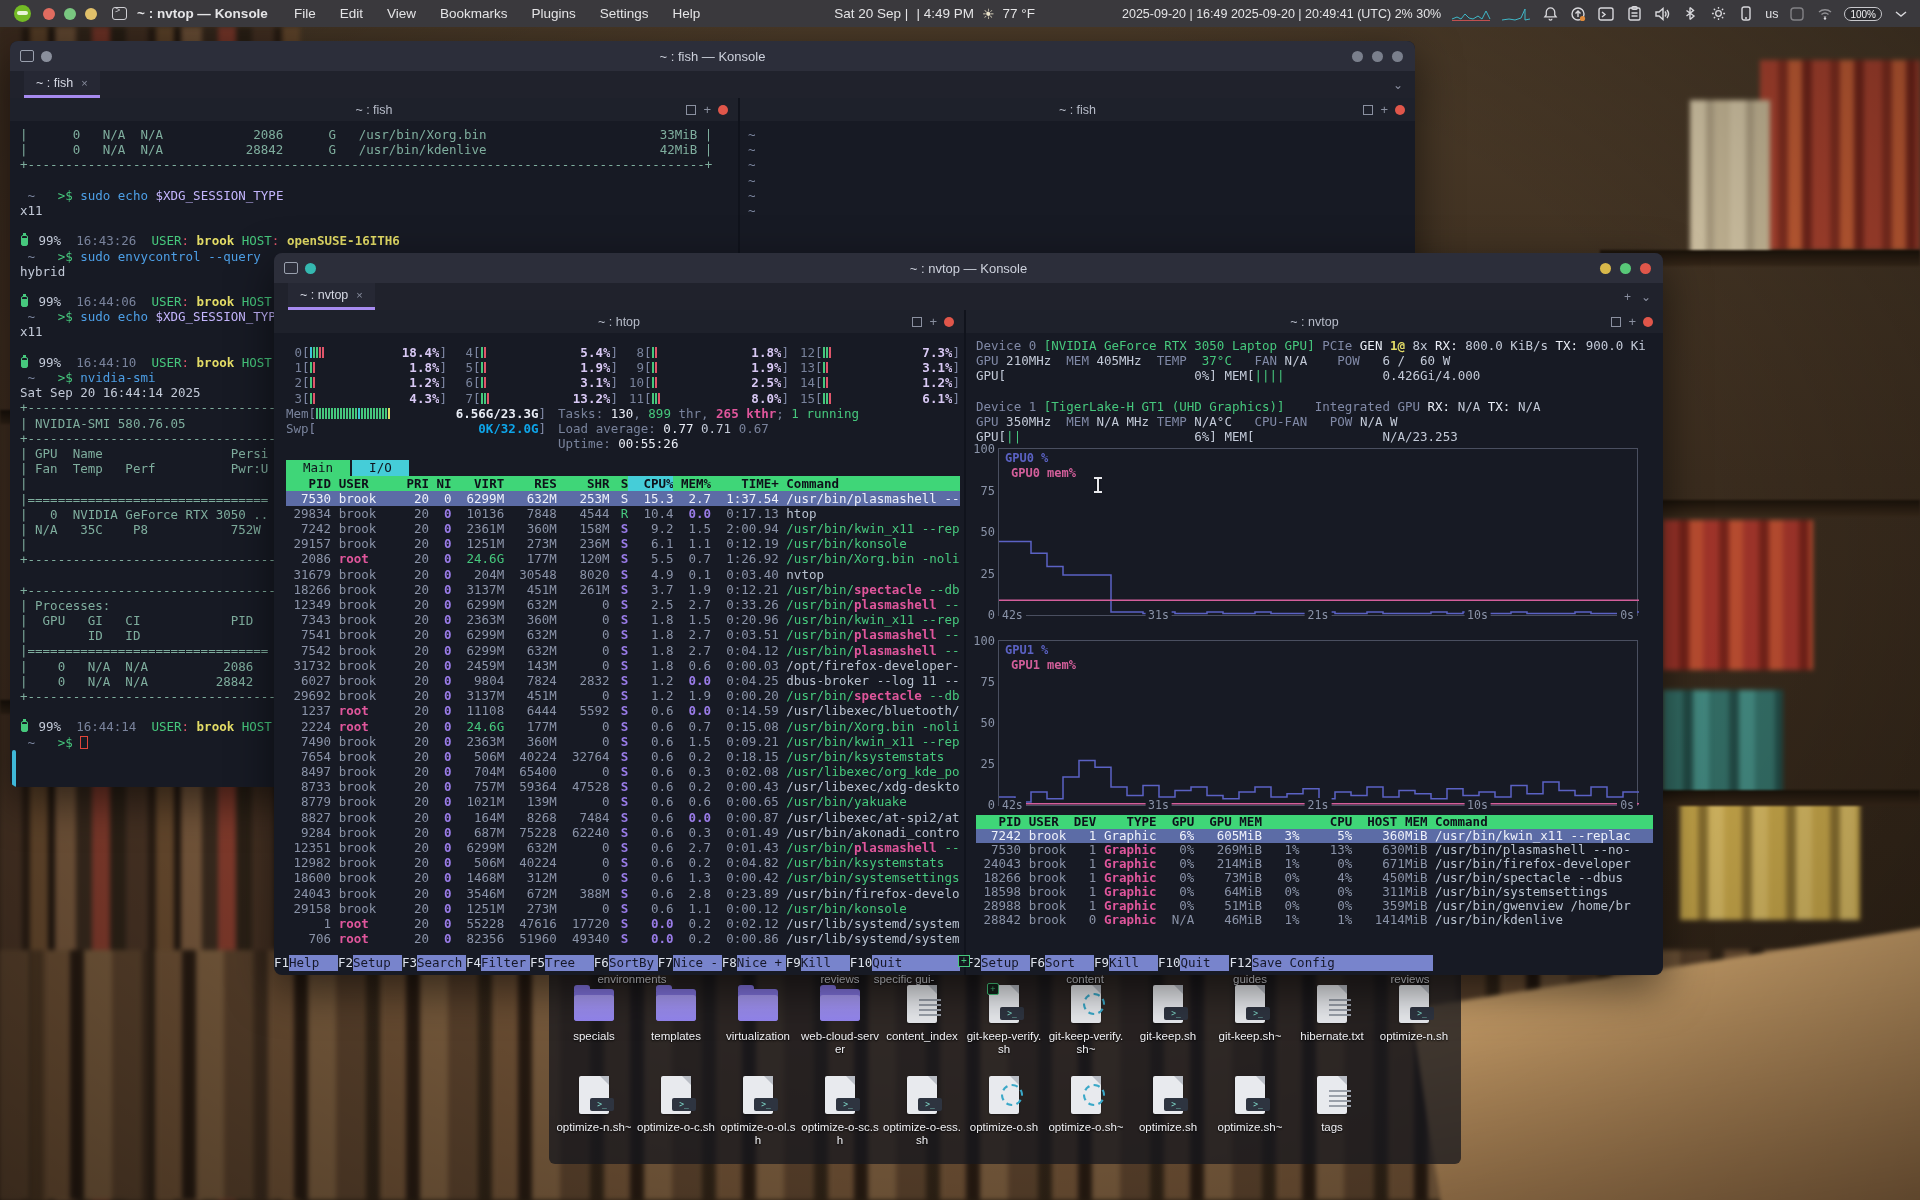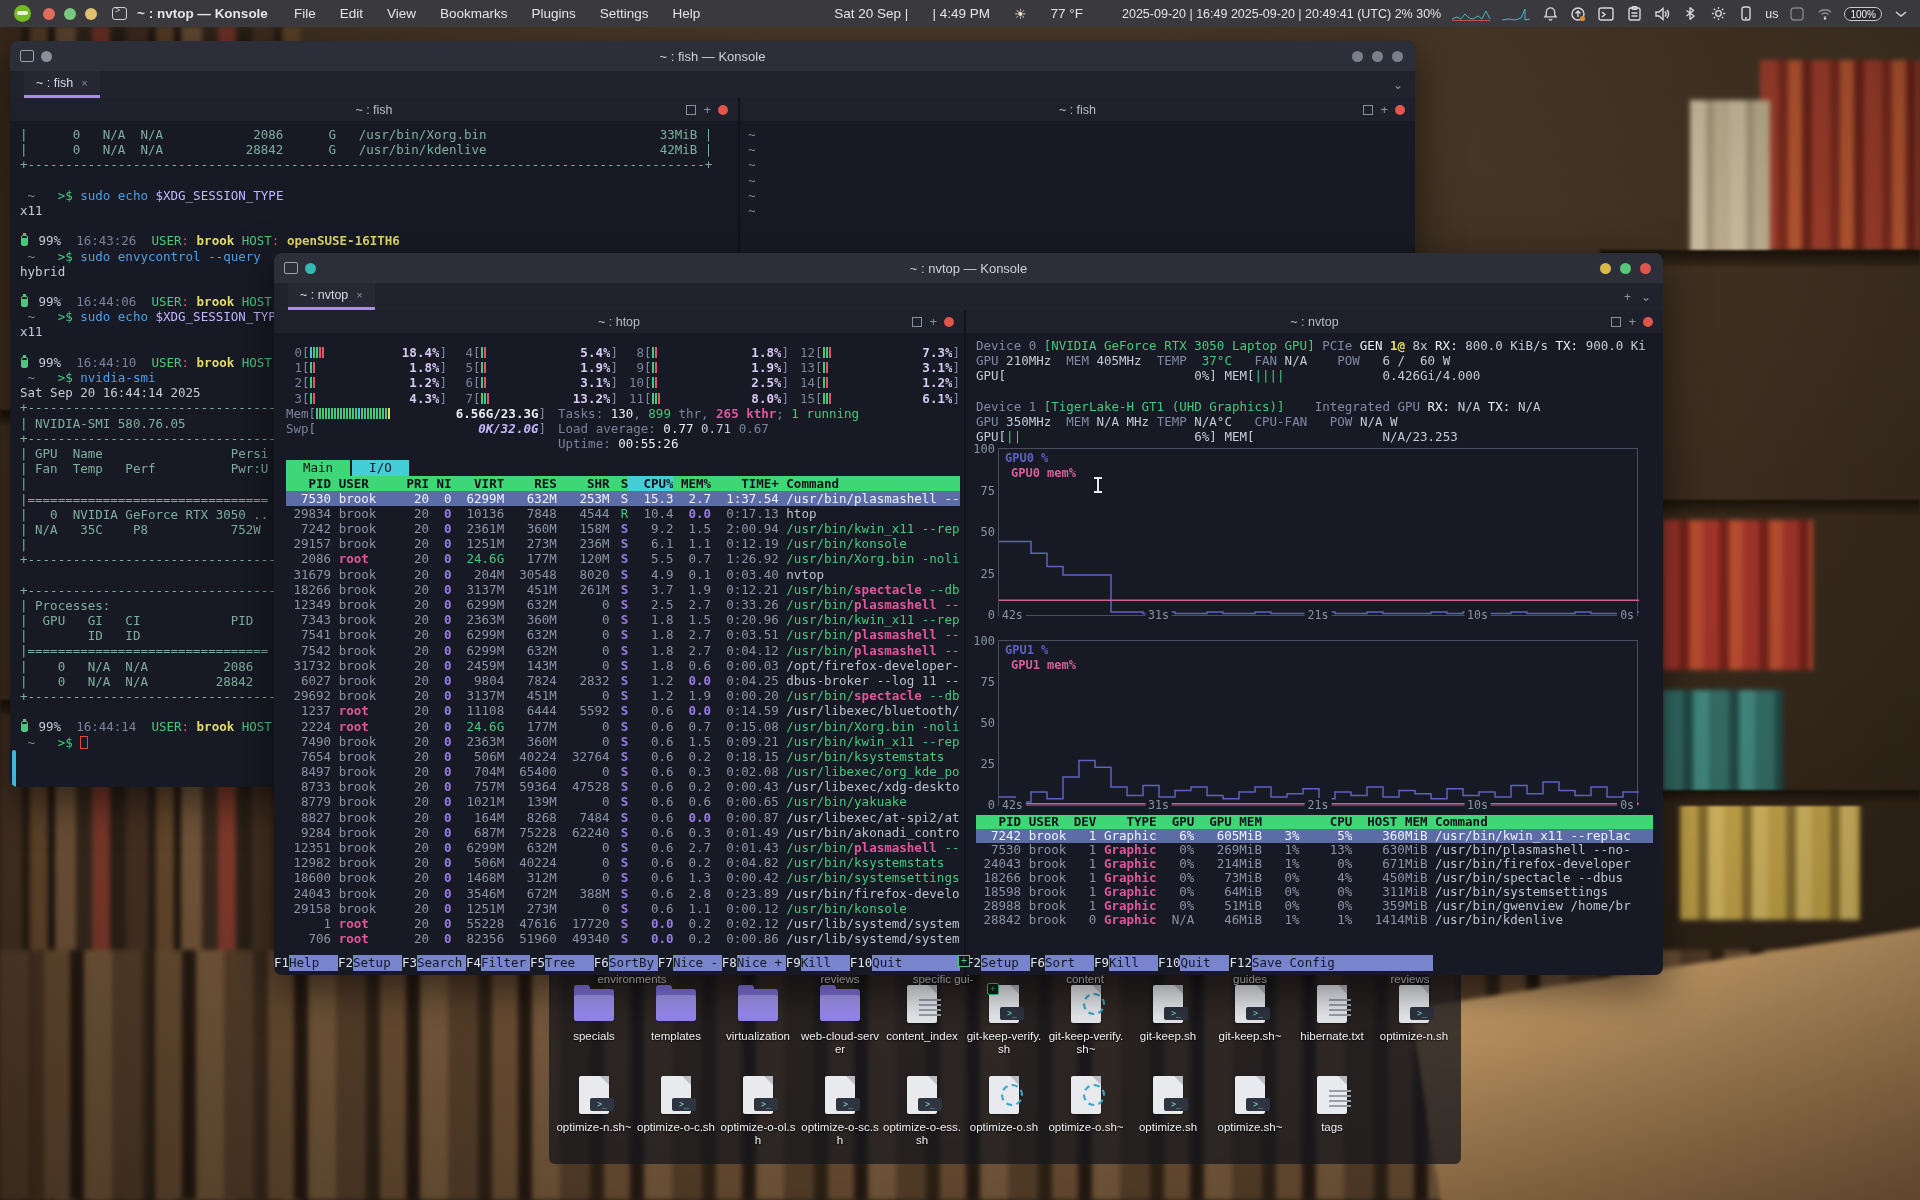--- a/index.html
+++ b/index.html
@@ -20,21 +20,21 @@
   .vignette{position:absolute;inset:0;background:radial-gradient(ellipse at 50% 45%,transparent 55%,rgba(0,0,0,.35) 100%)}
   
   #menubar{position:absolute;left:0;top:0;width:1920px;height:27px;background:#3a393d;display:flex;align-items:center;color:#e4e4e6;font-size:13.5px;z-index:10;padding:0 10px}
   .mb-dot{width:12px;height:12px;border-radius:50%;margin-right:9px}
   .suse{width:17px;height:17px;border-radius:50%;background:#73ba25;margin:0 12px 0 4px;position:relative}
   .suse::after{content:"";position:absolute;left:3px;top:6px;width:11px;height:4px;border-radius:4px;background:#e8f4d8}
   .kons-ico{width:15px;height:13px;border:1.5px solid #cfcfd4;border-radius:3px;margin:0 10px 0 6px;position:relative}
   .kons-ico::after{content:">";position:absolute;left:2px;top:-3px;font-size:9px;color:#cfcfd4}
   .mb-title{font-weight:bold;margin-right:26px;white-space:nowrap}
   .mb-menu{margin-right:24px;cursor:default}
-  .mb-center{display:flex;align-items:center;gap:24px;margin-left:110px;white-space:nowrap}
+  .mb-center{display:flex;align-items:center;gap:8px;margin-left:110px;white-space:nowrap}
   .sun{color:#e8e0c8;font-size:14px}
   .mb-right{margin-left:auto;display:flex;align-items:center;gap:10px;white-space:nowrap}
   .tray-ico{width:18px;height:18px;display:flex;align-items:center;justify-content:center}
   .tray-ico svg{stroke:#d8d8dc;fill:none;stroke-width:1.4}
   .kbd{font-size:12.5px;color:#e0e0e4}
   .batt-pill{border:1px solid #c8c8cc;border-radius:7px;padding:0 5px;font-size:10px;height:14px;line-height:13px;color:#f0f0f2;background:#2c2c30}
   
   .window{position:absolute;border-radius:8px;box-shadow:0 14px 44px rgba(0,0,0,.55);overflow:hidden;background:#171a24}
   .titlebar{height:30px;background:#2c2e3a;display:flex;align-items:center;position:relative;color:#cdd1dc;font-size:13px}
   .tb-title{position:absolute;left:0;right:0;text-align:center;pointer-events:none}
@@ -149,21 +149,21 @@
   <div class="shelf" style="left:0;top:410px;width:300px;height:14px"></div>
   <div class="shelf" style="left:0;top:700px;width:300px;height:14px"></div>
   <div class="books wood-diag"></div>
   <div class="vignette"></div>
 </div>
 
 <div id="desktop-panel">
   <div id="partial-labels">
       <span class="partial-label" style="left: 83px;">environments</span>
       <span class="partial-label" style="left: 291px;">reviews</span>
-      <span class="partial-label" style="left: 394px;">specific gui-</span>
+      <span class="partial-label" style="left: 355px;">specific gui-</span>
       <span class="partial-label" style="left: 536px;">content</span>
       <span class="partial-label" style="left: 701px;">guides</span>
       <span class="partial-label" style="left: 861px;">reviews</span>
     </div>
   <div class="icon-grid" id="icon-grid">
       <div class="dicon">
         <div class="glyph">
           <div class="folder-back"></div>
           <div class="folder-front"></div>
         </div>
@@ -667,21 +667,21 @@
                 </span>
                 <span class="m-brk">]</span>
               </span>
               <span class="wide-info"><span class="sg sg-d">Tasks: </span><span class="sg sg-w">130</span><span class="sg sg-d">, </span><span class="sg sg-g">899</span><span class="sg sg-d"> thr</span><span class="sg sg-d">, </span><span class="sg sg-p">265 kthr</span><span class="sg sg-d">; </span><span class="sg sg-g">1 running</span></span>
             </div>
             <div class="wide-row">
               <span class="wide-meter">
                 <span class="m-id">Swp</span>
                 <span class="m-brk">[</span>
                 <span class="m-bar">
-                  <span class="m-pct" style="color: #c4b5fd; font-style: italic;">0K/32.0G</span>
+                  <span class="m-pct" style="color: #0ea5e9;">0K/32.0G</span>
                 </span>
                 <span class="m-brk">]</span>
               </span>
               <span class="wide-info"><span class="sg sg-d">Load average: </span><span class="sg sg-w">0.77 </span><span class="sg sg-o">0.71 </span><span class="sg sg-d">0.67</span></span>
             </div>
             <div class="wide-row">
               <span class="wide-meter"></span>
               <span class="wide-info"><span class="sg sg-d">Uptime: </span><span class="sg sg-w">00:55:26</span></span>
             </div>
           </div>

